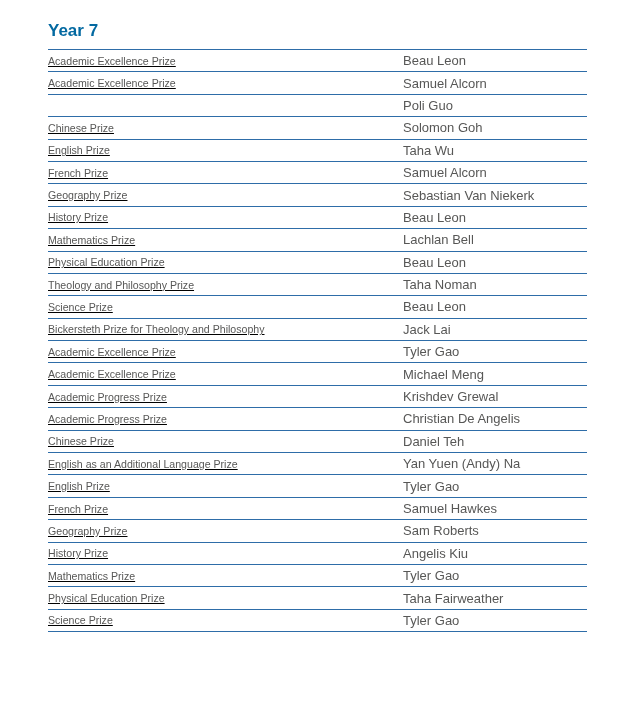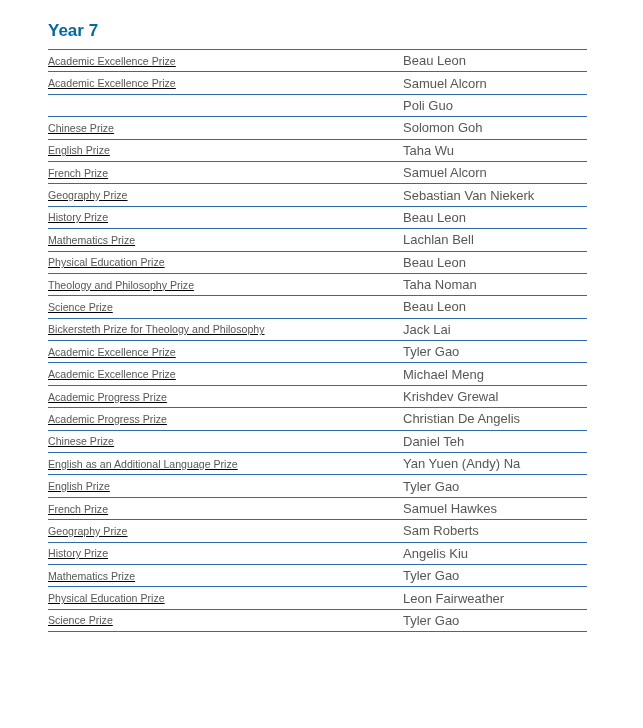--- a/index.html
+++ b/index.html
@@ -186,21 +186,21 @@
     <span class="recipient-name">Angelis Kiu</span>
   </div>
 
   <div class="prize-row">
     <span class="prize-name">Mathematics Prize</span>
     <span class="recipient-name">Tyler Gao</span>
   </div>
 
   <div class="prize-row">
     <span class="prize-name">Physical Education Prize</span>
-    <span class="recipient-name">Leon Fairweather</span>
+    <span class="recipient-name">Taha Fairweather</span>
   </div>
 
   <div class="prize-row">
     <span class="prize-name">Science Prize</span>
     <span class="recipient-name">Tyler Gao</span>
   </div>
 </div>
   </section>
 </div>
   </div>

